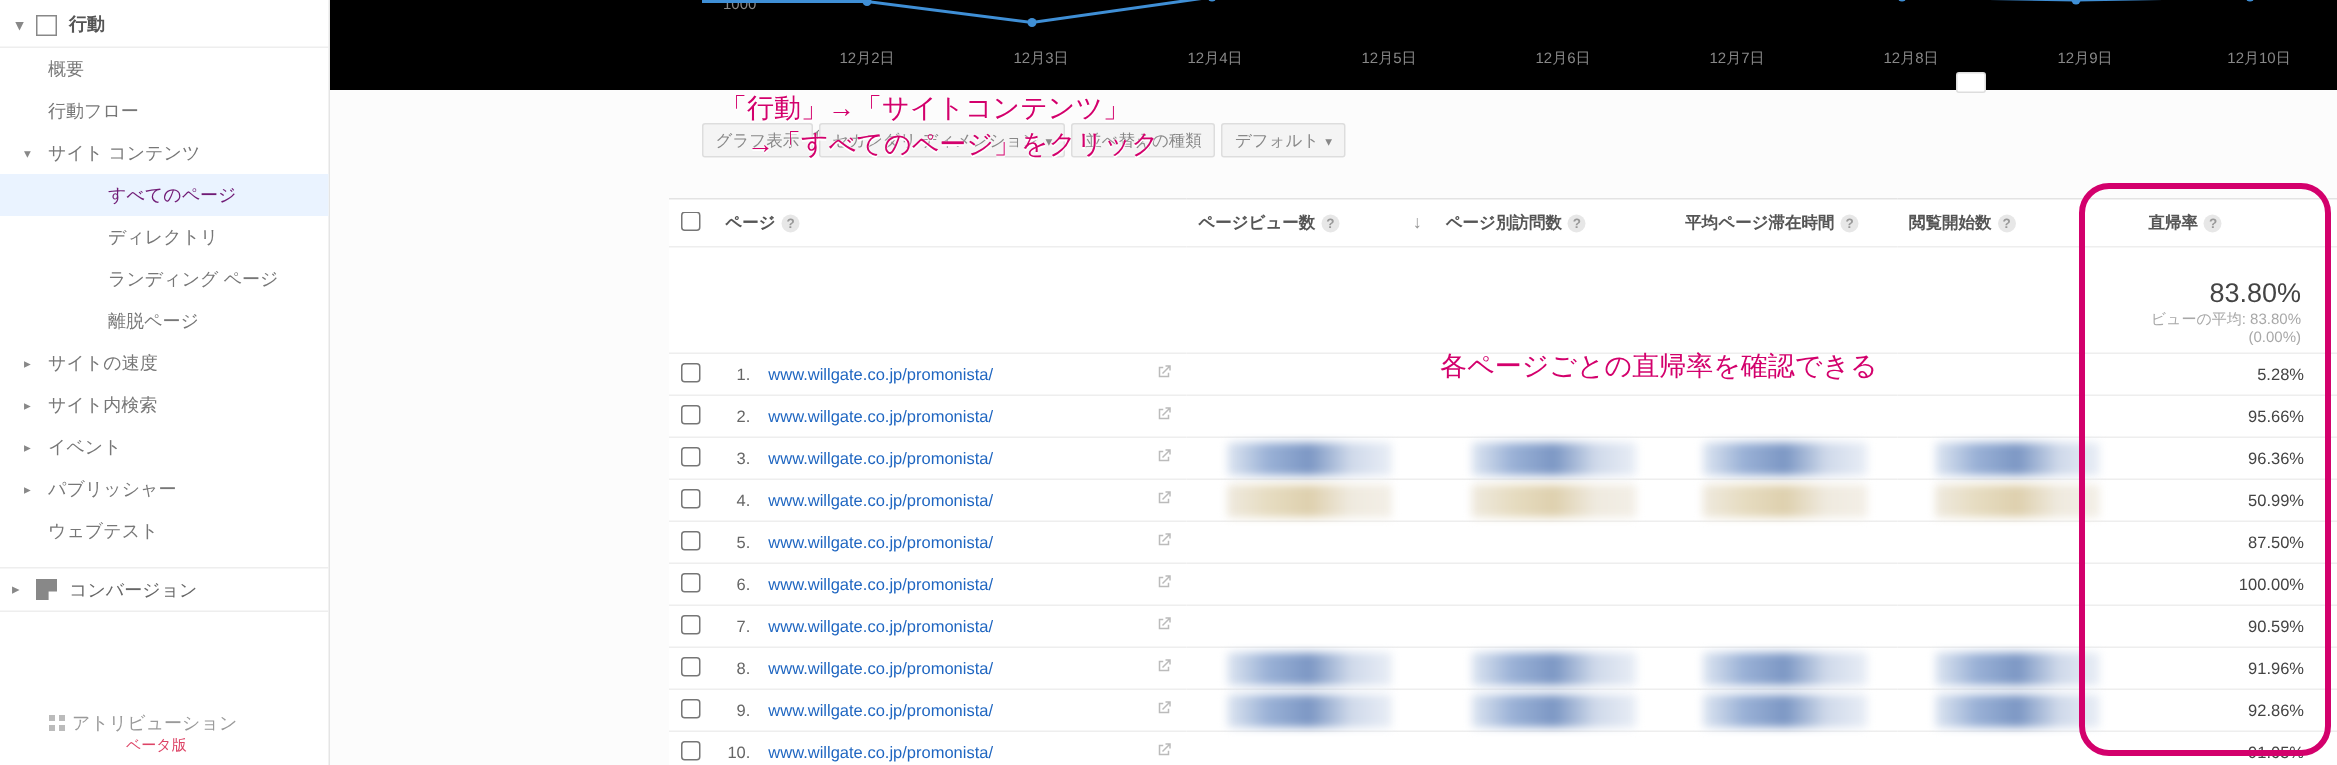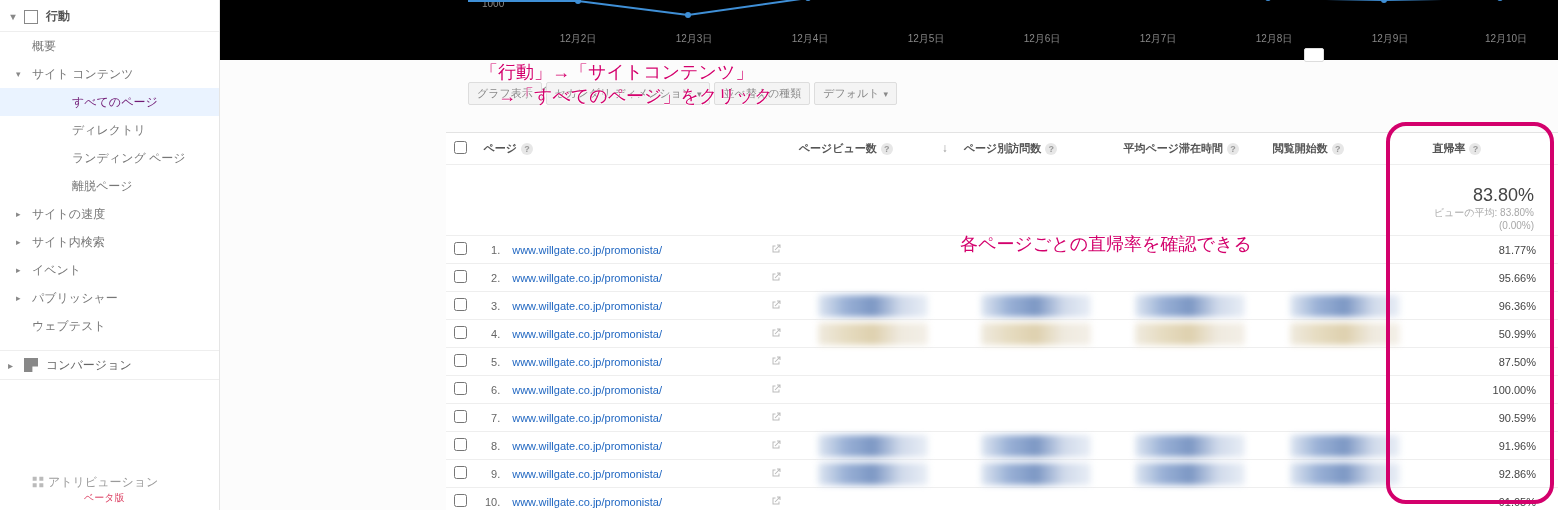--- a/index.html
+++ b/index.html
@@ -98,20 +98,23 @@
   <div class="sidebar">
     <div class="side-top">
       <span class="chev">▾</span>
       <span class="sq"></span>
       <span>行動</span>
     </div>
 
     <div class="side-item side-top2">
       <span>概要</span>
     </div>
+    <div class="side-item side-top2">
+      <span>行動フロー</span>
+    </div>
     <div class="side-item side-top2 parent open">
       <span>サイト コンテンツ</span>
     </div>
       <div class="side-item side-sub2 active">
         <span>すべてのページ</span>
       </div>
       <div class="side-item side-sub2">
         <span>ディレクトリ</span>
       </div>
       <div class="side-item side-sub2">
@@ -273,21 +276,21 @@
             </td>
             <td class="blurcell">
               <div class="blurbox hide"></div>
             </td>
             <td class="blurcell">
               <div class="blurbox hide"></div>
             </td>
             <td class="blurcell">
               <div class="blurbox hide"></div>
             </td>
-            <td class="bounce">81.77%</td>
+            <td class="bounce">5.28%</td>
           </tr>
           <tr class="row">
             <td class="cb"><input type="checkbox" class="cb" style=""></td>
             <td class="idx">2.</td>
             <td class="page"><a href="#">www.willgate.co.jp/promonista/</a></td>
             <td class="link-ico"><svg class="link-out-svg" viewBox="0 0 24 24">
                 <path d="M14 3h7v7h-2V6.4l-8.3 8.3-1.4-1.4L17.6 5H14V3zM5 5h6v2H7v10h10v-4h2v6H5V5z"></path>
               </svg></td>
             <td class="blurcell">
               <div class="blurbox hide"></div>

